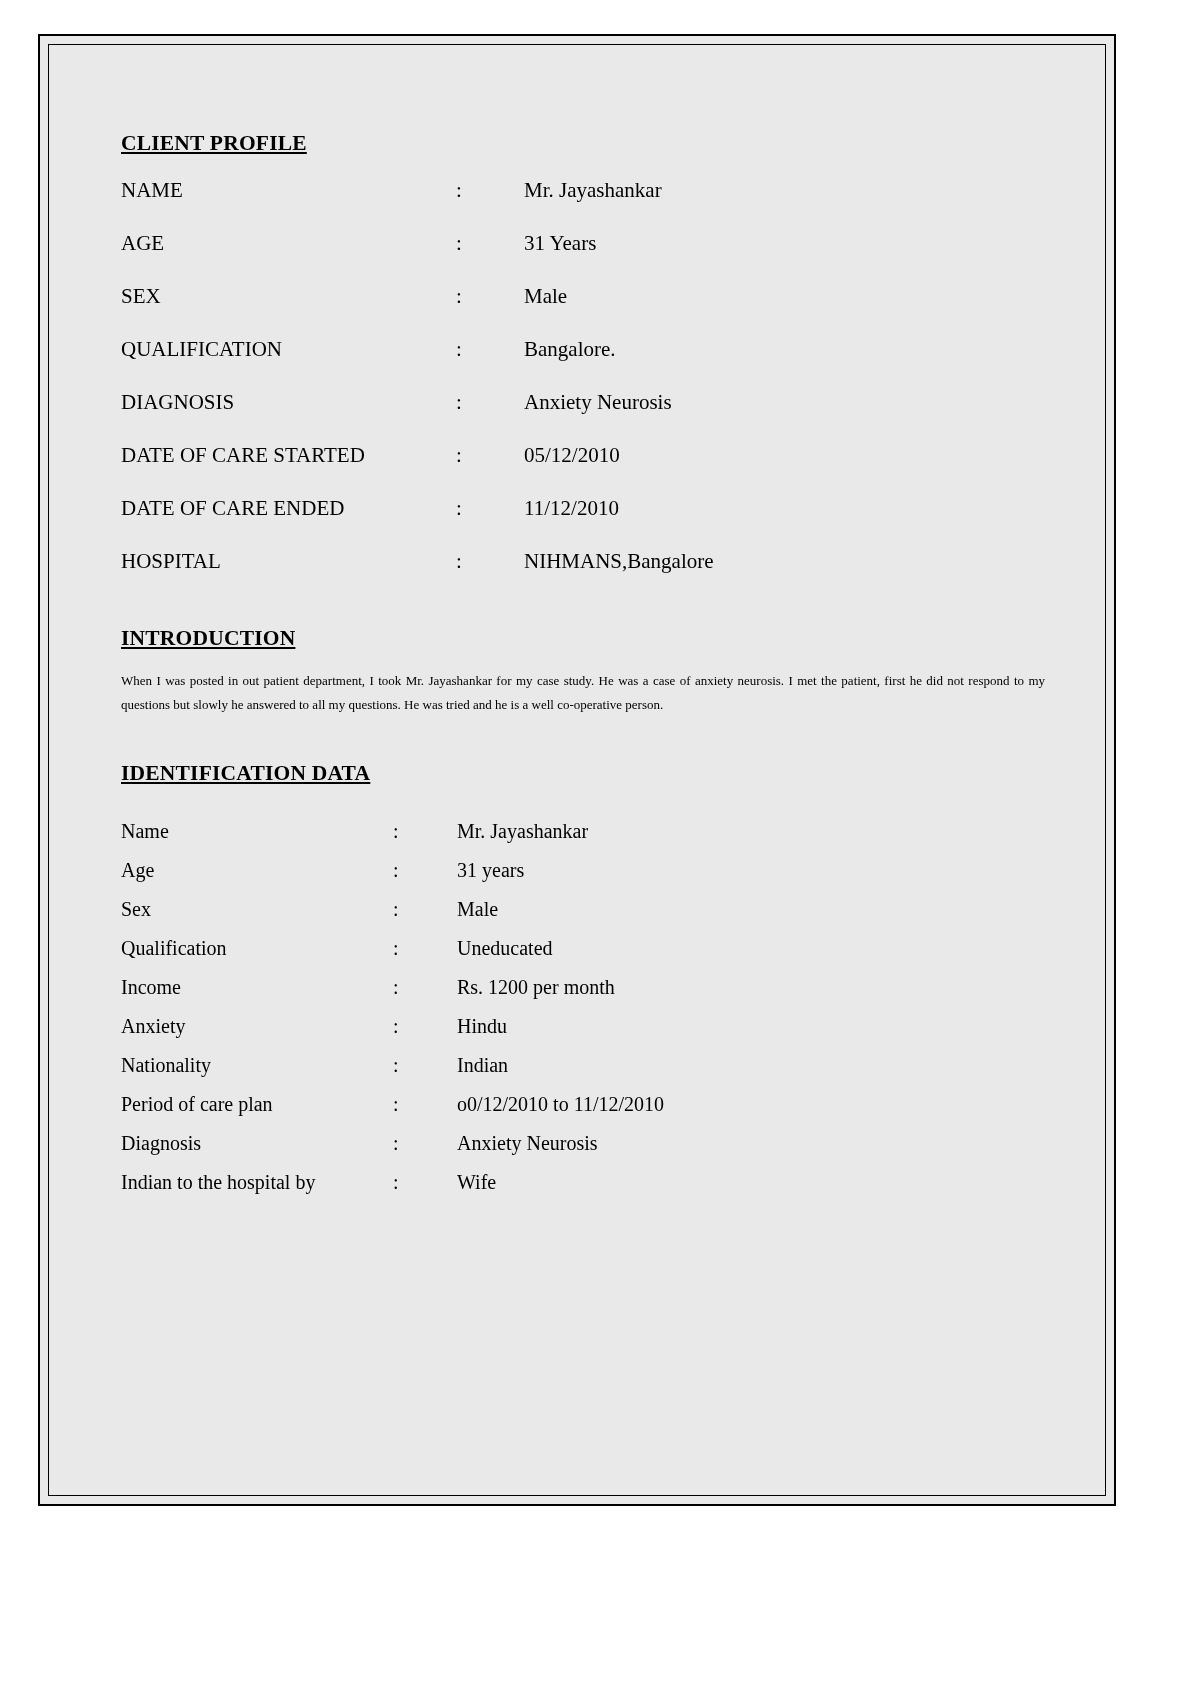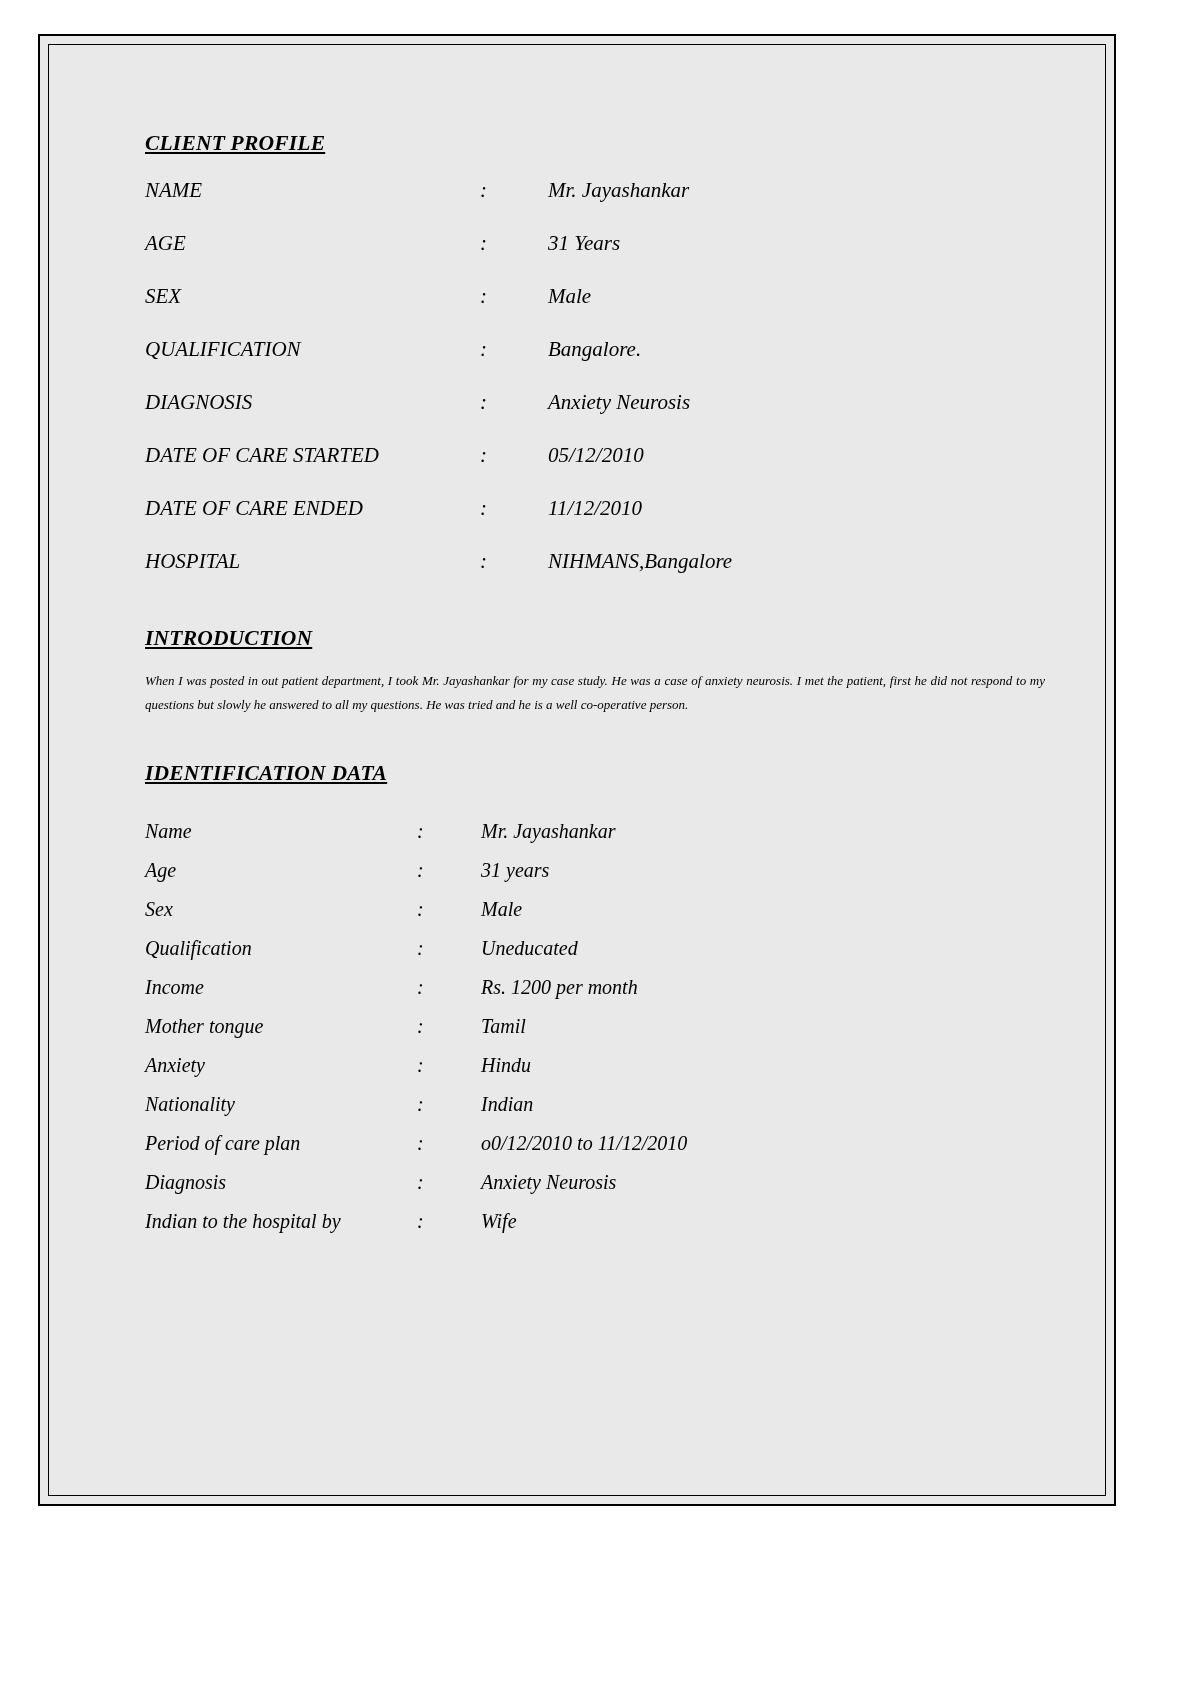--- a/index.html
+++ b/index.html
@@ -27,24 +27,23 @@
     left: 8px;
     top: 8px;
     right: 8px;
     bottom: 8px;
     border: 1px solid #000000;
     box-sizing: border-box;
     overflow: hidden;
   }
   .content {
     position: absolute;
-    left: 96px;
+    left: 72px;
     top: 86px;
     right: 60px;
-    font-style: italic;
   }
   h2.section {
     font-size: 21.5px;
     font-weight: bold;
     text-decoration: underline;
     margin: 0;
     letter-spacing: 0.2px;
   }
   .spacer-24 { height: 24px; }
   .spacer-44 { height: 44px; }
@@ -168,25 +167,20 @@
             <td class="label">Qualification</td>
             <td class="colon">:</td>
             <td class="value">Uneducated</td>
           </tr>
           <tr>
             <td class="label">Income</td>
             <td class="colon">:</td>
             <td class="value">Rs. 1200 per month</td>
           </tr>
           <tr>
-            <td class="label">Mother tongue</td>
-            <td class="colon">:</td>
-            <td class="value">Tamil</td>
-          </tr>
-          <tr>
             <td class="label">Anxiety</td>
             <td class="colon">:</td>
             <td class="value"> Hindu</td>
           </tr>
           <tr>
             <td class="label">Nationality</td>
             <td class="colon">:</td>
             <td class="value">Indian</td>
           </tr>
           <tr>

